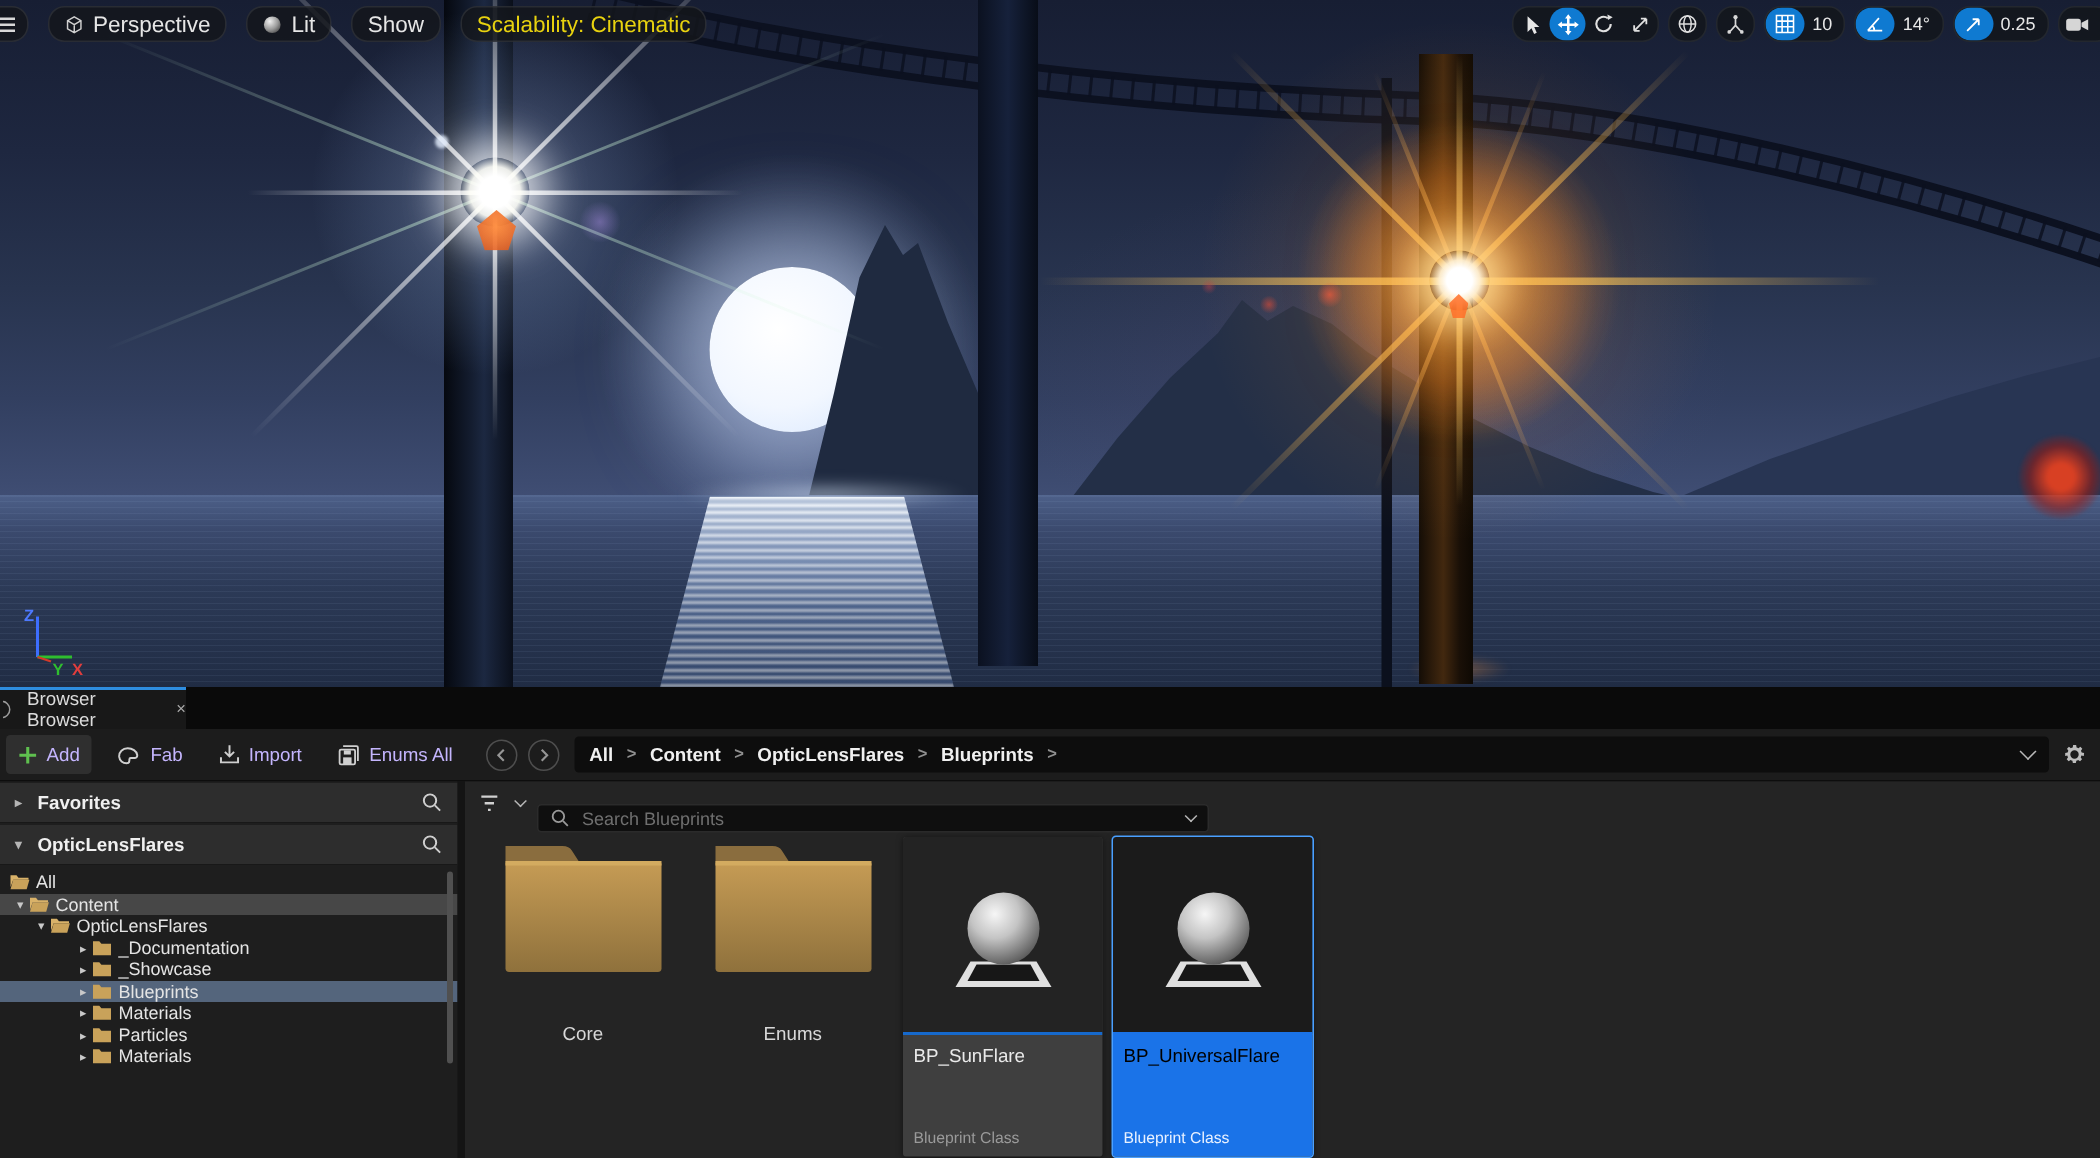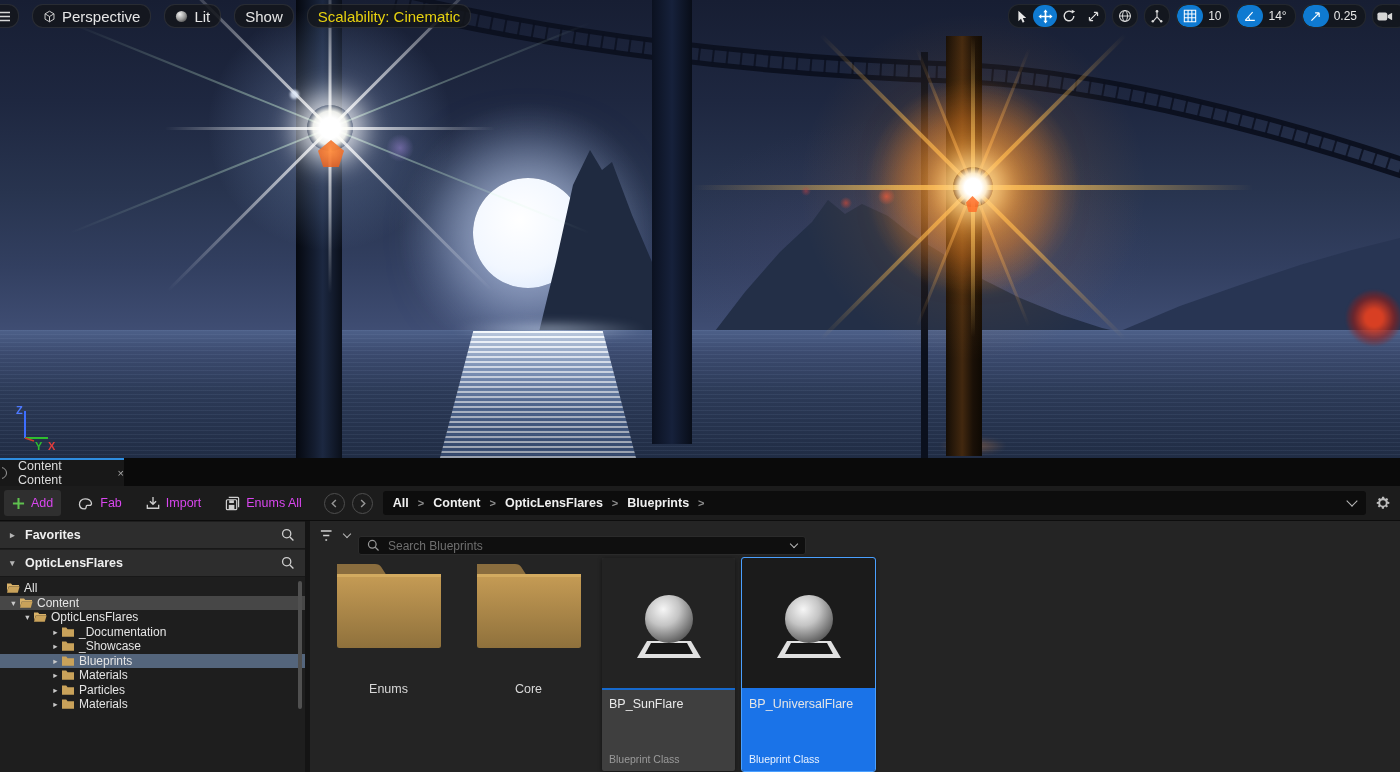--- a/index.html
+++ b/index.html
@@ -30,21 +30,21 @@
   .tool-val{padding:0 8px 0 5px;font-size:12px;color:#e8e8e8;}
   .yellow{color:#e8d20f;}
   
   #browser{position:absolute;left:0;top:458px;width:1400px;height:314px;background:#1d1d1d;}
   .cb-tabbar{position:absolute;left:0;top:0;width:1400px;height:28px;background:#0a0a0a;}
   .cb-tab{position:absolute;left:0;top:0;width:124px;height:28px;background:#181818;border-top:2px solid #2e8de0;display:flex;align-items:center;gap:7px;padding-left:2px;box-sizing:border-box;color:#dcdcdc;font-size:12.5px;}
   .cb-tab .half-icon{width:9px;height:12px;overflow:hidden;position:relative;flex:none;}
   .cb-tab .half-icon::after{content:"";position:absolute;left:-7px;top:0;width:12px;height:12px;border:1.5px solid #9a9a9a;border-radius:50%;box-sizing:border-box;}
   .cb-close{color:#aaa;font-size:11px;margin-left:4px;}
   .cb-toolbar{position:absolute;left:0;top:28px;width:1400px;height:35px;background:#1c1c1c;border-bottom:1px solid #0d0d0d;display:flex;align-items:center;box-sizing:border-box;}
-  .tb-btn{display:flex;align-items:center;gap:6px;color:#d946ef;font-size:12.5px;height:26px;padding:0 8px;border-radius:3px;}
+  .tb-btn{display:flex;align-items:center;gap:6px;color:#c4b5fd;font-size:12.5px;height:26px;padding:0 8px;border-radius:3px;}
   .tb-add{background:#2f2f2f;margin-left:4px;}
   .nav-circle{width:19px;height:19px;border-radius:50%;border:1px solid #4e4e4e;display:flex;align-items:center;justify-content:center;color:#8e8e8e;font-size:11px;flex:none;}
   .crumb-bar{display:flex;align-items:center;height:24px;background:#0d0d0d;border-radius:3px;margin-left:10px;flex:1;padding:0 10px;gap:9px;min-width:0;}
   .crumb{color:#f0f0f0;font-size:12.5px;font-weight:bold;}
   .crumb-sep{color:#8f8f8f;font-size:11px;font-weight:bold;}
   .chev{width:7px;height:7px;border-right:1.6px solid #b8b8b8;border-bottom:1.6px solid #b8b8b8;transform:rotate(45deg);margin-top:-4px;}
   .cb-body{position:absolute;left:0;top:63px;width:1400px;height:251px;}
   .cb-left{position:absolute;left:0;top:0;width:305px;height:251px;background:#1e1e1e;}
   .cb-split{position:absolute;left:305px;top:0;width:5px;height:251px;background:#141414;}
   .cb-main{position:absolute;left:310px;top:0;width:1090px;height:251px;background:#242424;}
@@ -64,21 +64,21 @@
   .searchbox input::placeholder{color:#6f6f6f;}
   .assets{display:flex;align-items:flex-start;gap:7px;padding:8px 0 0 12px;}
   .tile-folder{width:133px;display:flex;flex-direction:column;align-items:center;}
   .folder-label{margin-top:24px;font-size:12.5px;color:#d8d8d8;text-align:center;}
   .tile-bp{position:relative;width:133px;height:213px;background:#3f3f3f;border-radius:2px;box-shadow:0 1px 4px rgba(0,0,0,.5);}
   .tile-bp .thumb{height:130px;background:#232323;border-bottom:2px solid #1669cc;display:flex;align-items:center;justify-content:center;border-radius:2px 2px 0 0;}
   .tile-bp .bp-name{padding:7px 7px 0 7px;font-size:12.5px;color:#eaeaea;}
   .tile-bp .bp-type{position:absolute;left:7px;bottom:6px;font-size:10.5px;color:#9a9a9a;}
   .tile-bp.selected{background:#1a73e8;outline:1.5px solid #4aa0ff;outline-offset:0px;}
   .tile-bp.selected .thumb{background:#1b1b1b;border-bottom-color:#1a73e8;}
-  .tile-bp.selected .bp-name{color:#e5e5e5;}
+  .tile-bp.selected .bp-name{color:#000000;}
   .tile-bp.selected .bp-type{color:#e8f1ff;}
 </style>
 </head>
 <body>
 
 <div id="app">
 
   <div id="viewport">
     <div class="abs sky"></div>
     <div class="abs sky-tint"></div>
@@ -255,21 +255,21 @@
         </div>
       </div>
     </div>
   </div>
 
   <div id="browser">
 
     <div class="cb-tabbar">
       <div class="cb-tab">
         <span class="half-icon"></span>
-        <span>Content Content</span>
+        <span>Browser Browser</span>
         <span class="cb-close">×</span>
       </div>
     </div>
 
     <div class="cb-toolbar">
       <div class="tb-btn tb-add">
         <svg width="13" height="13" viewBox="0 0 14 14">
             <path d="M7 1v12M1 7h12" stroke="#5fc04f" stroke-width="2.2"></path>
           </svg>
         <span>Add</span>
@@ -450,40 +450,40 @@
               </svg>
             <input placeholder="Search Blueprints" style="">
             <span class="chev" style="width:5px;height:5px;"></span>
           </div>
         </div>
 
         <div class="assets">
 
           <div class="tile-folder">
             <svg width="120" height="100" viewBox="0 0 120 100">
-              <path d="M8 6h38c3 0 5 1 6.2 3l5.8 9H8z" fill="#8a6d3e"></path>
-              <rect x="8" y="16" width="104" height="74" rx="2.5" fill="url(#gfold)"></rect>
-              <rect x="8" y="16" width="104" height="3" fill="#d3ab60"></rect>
-            </svg>
-            <div class="folder-label">Enums</div>
-          </div>
-
-          <div class="tile-folder">
-            <svg width="120" height="100" viewBox="0 0 120 100">
               <defs>
                   <linearGradient id="gfold" x1="0" y1="0" x2="0" y2="1">
                     <stop offset="0%" stop-color="#c69c55"></stop>
                     <stop offset="100%" stop-color="#8f713c"></stop>
                   </linearGradient>
                 </defs>
               <path d="M8 6h38c3 0 5 1 6.2 3l5.8 9H8z" fill="#8a6d3e"></path>
               <rect x="8" y="16" width="104" height="74" rx="2.5" fill="url(#gfold)"></rect>
               <rect x="8" y="16" width="104" height="3" fill="#d3ab60"></rect>
             </svg>
             <div class="folder-label">Core</div>
+          </div>
+
+          <div class="tile-folder">
+            <svg width="120" height="100" viewBox="0 0 120 100">
+              <path d="M8 6h38c3 0 5 1 6.2 3l5.8 9H8z" fill="#8a6d3e"></path>
+              <rect x="8" y="16" width="104" height="74" rx="2.5" fill="url(#gfold)"></rect>
+              <rect x="8" y="16" width="104" height="3" fill="#d3ab60"></rect>
+            </svg>
+            <div class="folder-label">Enums</div>
           </div>
 
           <div class="tile-bp">
             <div class="thumb">
               <svg width="78" height="86" viewBox="0 0 78 86">
                 <defs>
                     <radialGradient id="sph" cx="38%" cy="30%" r="75%">
                       <stop offset="0%" stop-color="#f6f6f6"></stop>
                       <stop offset="45%" stop-color="#c4c4c4"></stop>
                       <stop offset="80%" stop-color="#7e7e7e"></stop>

